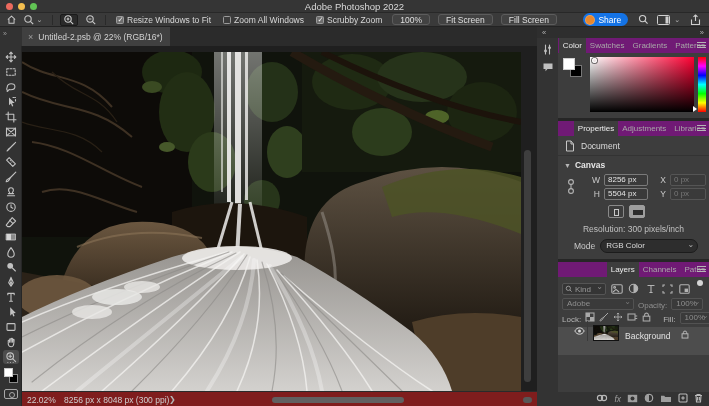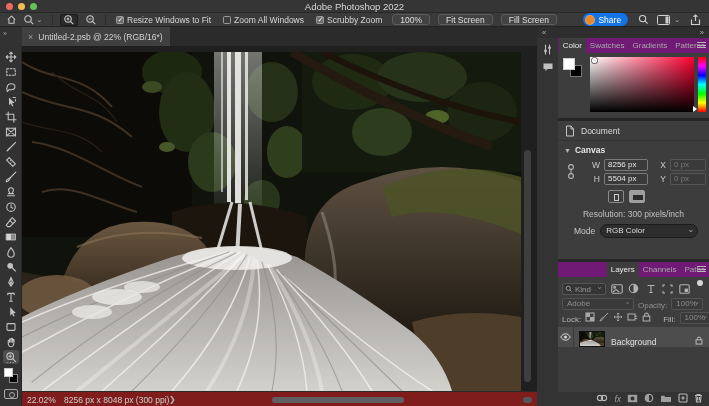--- a/index.html
+++ b/index.html
@@ -498,20 +498,30 @@
           <div class="sw-fg"></div>
           <div class="satsq"></div>
           <div class="satdot"></div>
           <div class="huestrip"></div>
           <div class="huearrow"></div>
         </div>
       </div>
       <div class="pgap"></div>
 
       <div class="panel" style="height:138px">
+        <div class="ptabs">
+          <div class="ptab active">Properties</div>
+          <div class="ptab">Adjustments</div>
+          <div class="ptab">Libraries</div>
+          <div class="pmenu">
+              <div></div>
+              <div></div>
+              <div></div>
+            </div>
+        </div>
         <div class="propbody">
           <div class="docrow">
             <svg width="10" height="12" viewBox="0 0 10 12">
                 <path d="M1.5 1h4.5L8.5 4v7h-7Z M6 1v3h2.5"></path>
               </svg>
             <span>Document</span>
           </div>
           <div class="sechead">
             <span class="chev">▼</span>
             <span>Canvas</span>
@@ -625,21 +635,21 @@
                   <rect x="1" y="2" width="7" height="6"></rect>
                   <path d="M8 4h2.2M8 6.5h2.2"></path>
                 </svg></span>
             <span><svg width="9" height="10" viewBox="0 0 9 10">
                   <rect x="1.2" y="4.2" width="6.6" height="4.8"></rect>
                   <path d="M2.6 4.2V3a1.9 1.9 0 1 1 3.8 0v1.2"></path>
                 </svg></span>
             <span style="margin-left:8px">Fill:</span>
             <span class="dd2 opac-dd">100%</span>
           </div>
-          <div class="layerrow lrow" style="padding:0">
+          <div class="layerrow lrow" style="padding:14px">
             <div class="eyecol">
               <svg width="11" height="8" viewBox="0 0 11 8">
                   <path d="M0.8 4C2 1.8 3.6 0.8 5.5 0.8S9 1.8 10.2 4C9 6.2 7.4 7.2 5.5 7.2S2 6.2 0.8 4Z"></path>
                   <circle cx="5.5" cy="4" r="1.5" fill="#d8d8d8" stroke="none"></circle>
                 </svg>
             </div>
             <div class="lthumb">
               <svg width="24" height="14" viewBox="0 0 499 339" preserveAspectRatio="none">
                   <use href="#photoScene" xlink:href="#photoScene"></use>
                 </svg>

